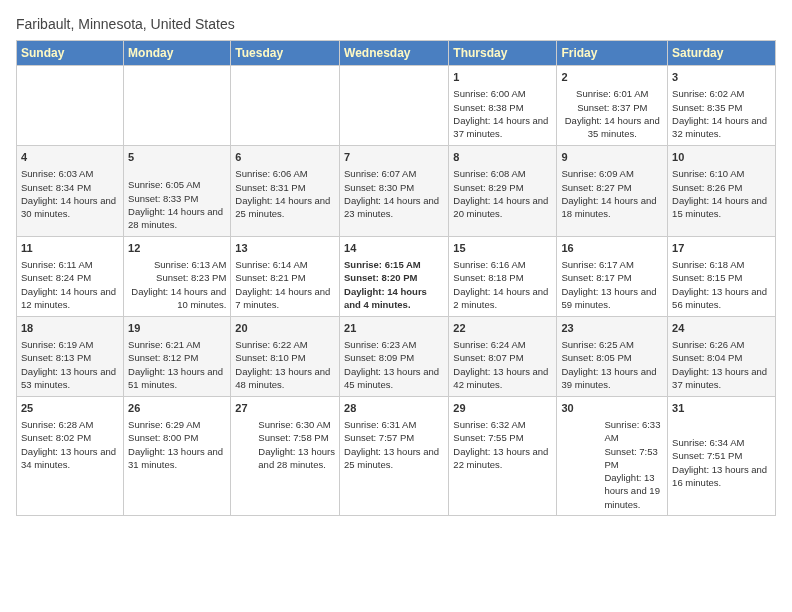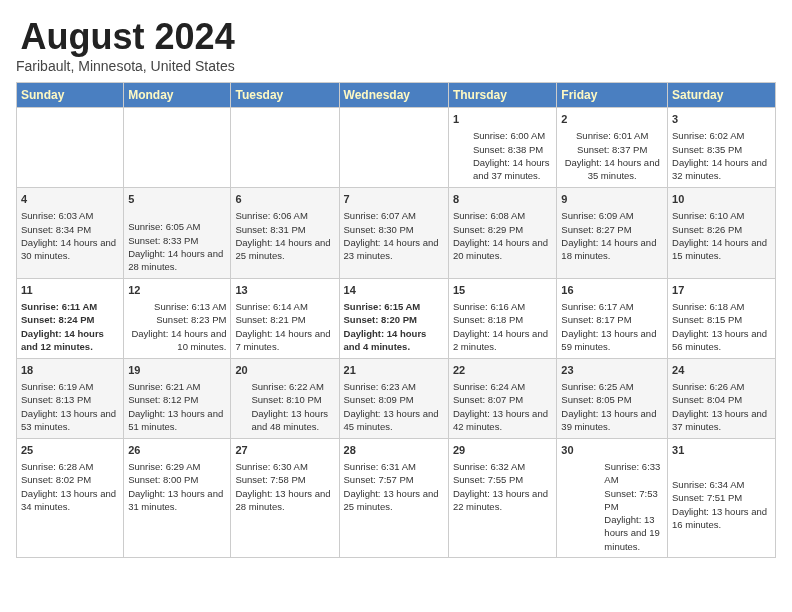--- a/index.html
+++ b/index.html
@@ -83,21 +83,20 @@
     }
     .empty-cell {
       background: #fff !important;
     }
   </style>
 </head>
 <body>
 
 <div class="header">
   <div class="title-block">
-    <div class="month-year">August 2024</div>
     <div class="location">Faribault, Minnesota, United States</div>
   </div>
 </div>
 
 <table>
   <thead>
     <tr>
     <th>Sunday</th>
         <th>Monday</th>
         <th>Tuesday</th>
@@ -108,21 +107,21 @@
       </tr>
   </thead>
   <tbody id="calendar-body">
   <tr>
         <td class="empty-cell"></td>
         <td class="empty-cell"></td>
         <td class="empty-cell"></td>
         <td class="empty-cell"></td>
         <td>
           <span class="day-num">1</span>
-          <div class="day-info" style="white-space: pre-line; margin-left: 20px;">Sunrise: 6:00 AM
+          <div class="day-info" style="white-space: pre-line;">Sunrise: 6:00 AM
 Sunset: 8:38 PM
 Daylight: 14 hours and 37 minutes.</div>
         </td>
         <td>
           <span class="day-num">2</span>
           <div class="day-info" style="white-space: pre-line; text-align: center;">Sunrise: 6:01 AM
 Sunset: 8:37 PM
 Daylight: 14 hours and 35 minutes.</div>
         </td>
         <td>
@@ -172,21 +171,21 @@
         <td>
           <span class="day-num">10</span>
           <div class="day-info" style="white-space: pre-line;">Sunrise: 6:10 AM
 Sunset: 8:26 PM
 Daylight: 14 hours and 15 minutes.</div>
         </td>
       </tr>
       <tr>
         <td>
           <span class="day-num">11</span>
-          <div class="day-info" style="white-space: pre-line; font-weight: bold;">Sunrise: 6:11 AM
+          <div class="day-info" style="white-space: pre-line;">Sunrise: 6:11 AM
 Sunset: 8:24 PM
 Daylight: 14 hours and 12 minutes.</div>
         </td>
         <td>
           <span class="day-num">12</span>
           <div class="day-info" style="white-space: pre-line; text-align: right;">Sunrise: 6:13 AM
 Sunset: 8:23 PM
 Daylight: 14 hours and 10 minutes.</div>
         </td>
         <td>
@@ -228,21 +227,21 @@
 Daylight: 13 hours and 53 minutes.</div>
         </td>
         <td>
           <span class="day-num">19</span>
           <div class="day-info" style="white-space: pre-line;">Sunrise: 6:21 AM
 Sunset: 8:12 PM
 Daylight: 13 hours and 51 minutes.</div>
         </td>
         <td>
           <span class="day-num">20</span>
-          <div class="day-info" style="white-space: pre-line; margin-left: 16px;">Sunrise: 6:22 AM
+          <div class="day-info" style="white-space: pre-line;">Sunrise: 6:22 AM
 Sunset: 8:10 PM
 Daylight: 13 hours and 48 minutes.</div>
         </td>
         <td>
           <span class="day-num">21</span>
           <div class="day-info" style="white-space: pre-line;">Sunrise: 6:23 AM
 Sunset: 8:09 PM
 Daylight: 13 hours and 45 minutes.</div>
         </td>
         <td>
@@ -272,21 +271,21 @@
 Daylight: 13 hours and 34 minutes.</div>
         </td>
         <td>
           <span class="day-num">26</span>
           <div class="day-info" style="white-space: pre-line;">Sunrise: 6:29 AM
 Sunset: 8:00 PM
 Daylight: 13 hours and 31 minutes.</div>
         </td>
         <td>
           <span class="day-num">27</span>
-          <div class="day-info" style="white-space: pre-line;">Sunrise: 6:30 AM
+          <div class="day-info" style="white-space: pre-line; margin-left: 23px;">Sunrise: 6:30 AM
 Sunset: 7:58 PM
 Daylight: 13 hours and 28 minutes.</div>
         </td>
         <td>
           <span class="day-num">28</span>
           <div class="day-info" style="white-space: pre-line;">Sunrise: 6:31 AM
 Sunset: 7:57 PM
 Daylight: 13 hours and 25 minutes.</div>
         </td>
         <td>

